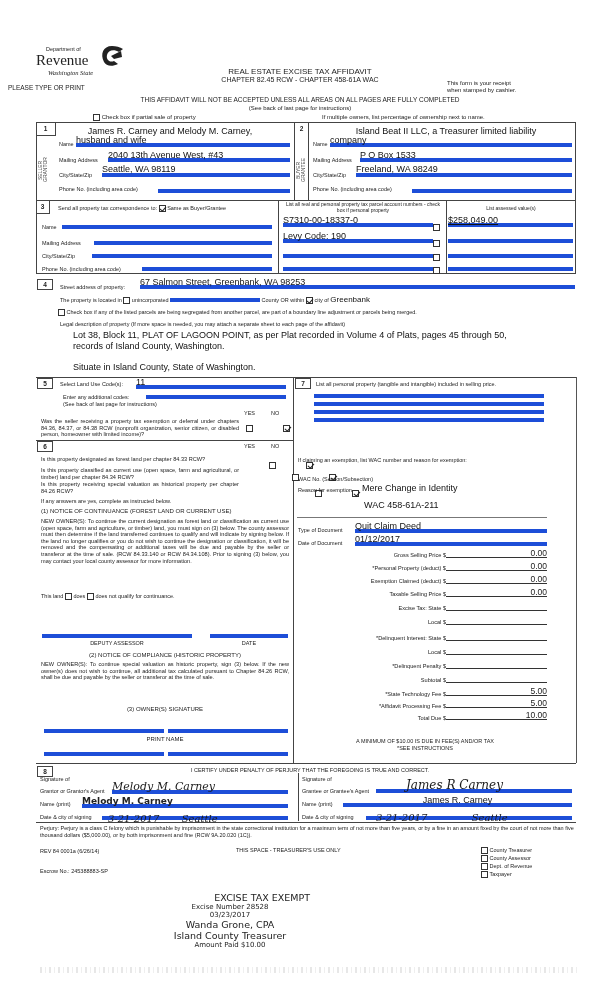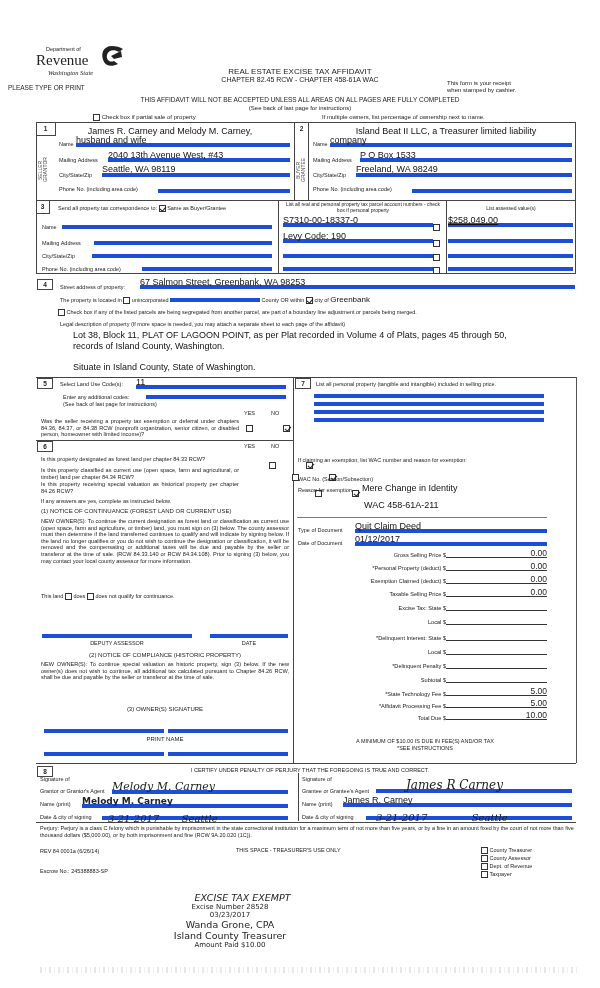--- a/index.html
+++ b/index.html
@@ -276,21 +276,21 @@
 <div class="abs line" style="left:102px;top:808px;width:186px;height:12px;">
   <span class="hand" style="font-size:10px;margin-left:6px;">3-21-2017</span>
   <span class="hand" style="font-size:10px;margin-left:18px;">Seattle</span>
 </div>
 
 <div class="abs" style="left:298px;top:773px;height:48px;border-left:1px solid #444;"></div>
 <div class="abs tiny" style="left:302px;top:776px;">Signature of</div>
 <div class="abs tiny bold" style="left:302px;top:788px;">Grantee or Grantee's Agent</div>
 <div class="abs hand line" style="left:376px;top:778px;width:196px;height:15px;font-size:12px;padding-left:30px;">James R Carney</div>
 <div class="abs tiny" style="left:302px;top:801px;">Name (print)</div>
-<div class="abs fill line" style="left:343px;top:795px;width:229px;height:12px;">James R. Carney</div>
+<div class="abs fill line" style="left:343px;top:795px;width:229px;height:12px;text-align:center;">James R. Carney</div>
 <div class="abs tiny" style="left:302px;top:814px;">Date &amp; city of signing</div>
 <div class="abs line" style="left:366px;top:807px;width:206px;height:13px;">
   <span class="hand" style="font-size:10px;margin-left:10px;">3-21-2017</span>
   <span class="hand" style="font-size:10px;margin-left:40px;">Seattle</span>
 </div>
 
 <div class="abs" style="left:36px;top:822px;width:540px;border-top:1px solid #444;"></div>
 <div class="abs tiny" style="left:40px;top:825px;width:535px;line-height:7px;">Perjury: Perjury is a class C felony which is punishable by imprisonment in the state correctional institution for a maximum term of not more than five years, or by a fine in an amount fixed by the court of not more than five thousand dollars ($5,000.00), or by both imprisonment and fine (RCW 9A.20.020 (1C)).</div>
 
 
@@ -299,21 +299,21 @@
 <div class="abs tiny" style="left:40px;top:868px;">Escrow No.:  245388883-SP</div>
 <div class="abs tiny" style="left:481px;top:846px;line-height:8px;">
   <div><span class="chk"></span> <span>County Treasurer</span></div>
   <div><span class="chk"></span> <span>County Assessor</span></div>
   <div><span class="chk"></span> <span>Dept. of Revenue</span></div>
   <div><span class="chk"></span> <span>Taxpayer</span></div>
 </div>
 
 
 <div class="abs stamp" style="left:150px;top:892px;width:160px;">
-  <div style="font-size:9.5px;text-align:center;padding-left:25px;font-style:italic;">EXCISE TAX EXEMPT</div>
+  <div style="font-size:9.5px;text-align:right;padding-left:25px;">EXCISE TAX EXEMPT</div>
   <div style="font-size:7px;">Excise Number 28528</div>
   <div style="font-size:7px;">03/23/2017</div>
   <div style="font-size:9.5px;">Wanda Grone, CPA</div>
   <div style="font-size:9.5px;">Island County Treasurer</div>
   <div style="font-size:7px;">Amount Paid $10.00</div>
 </div>
 
 
 <div class="abs" style="left:40px;top:967px;width:540px;height:6px;background:repeating-linear-gradient(90deg,#ddd 0 2px,#fff 2px 5px,#e8e8e8 5px 6px,#fff 6px 9px);opacity:0.7;"></div>
 

